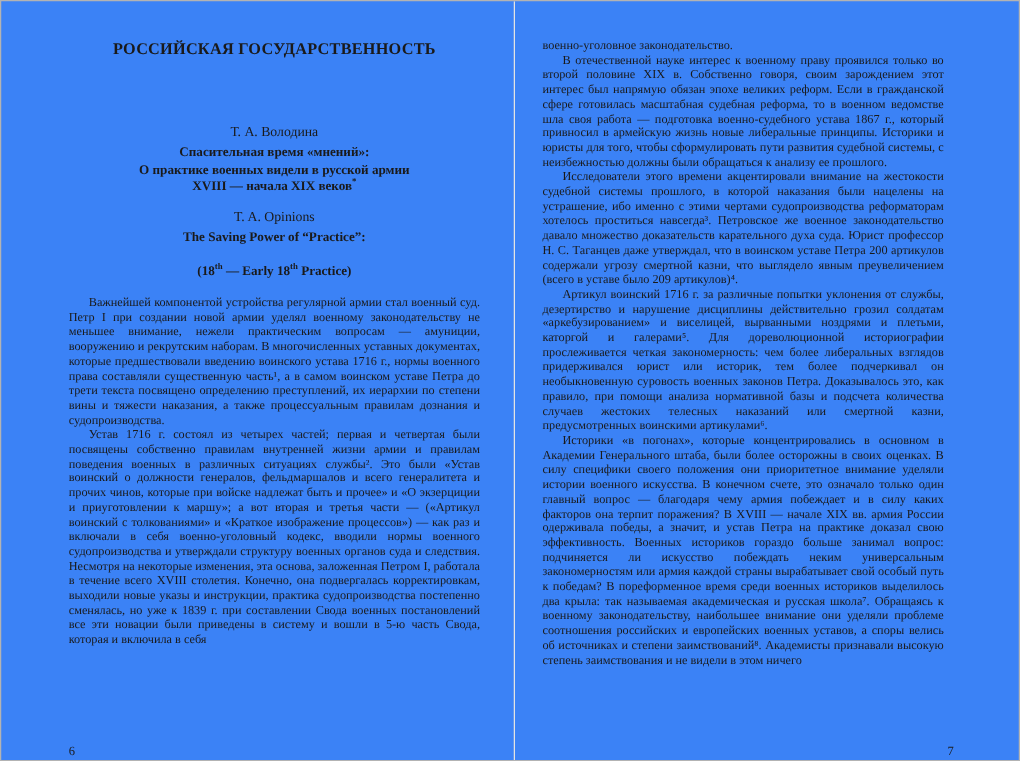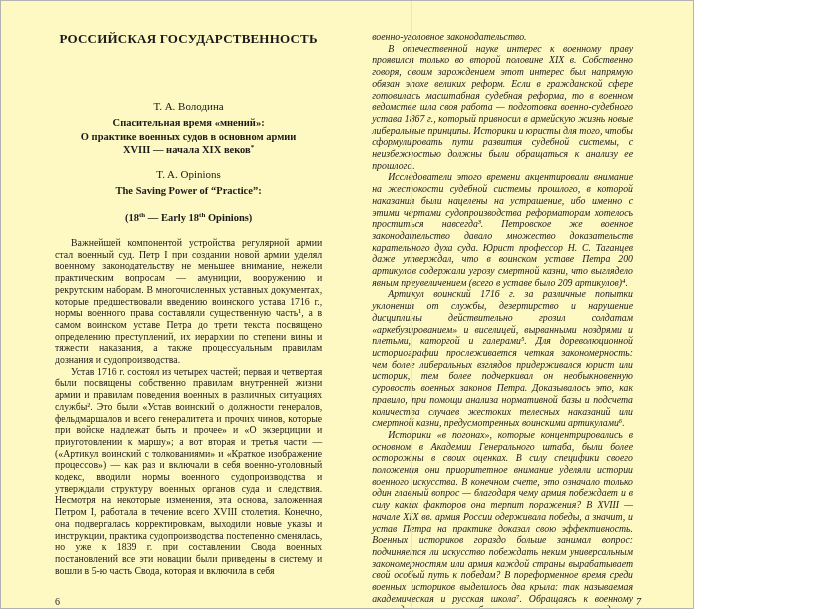--- a/index.html
+++ b/index.html
@@ -4,40 +4,40 @@
 <style>
   * { box-sizing: border-box; }
   html, body { margin: 0; padding: 0; }
   body {
     font-family: "Liberation Serif", "DejaVu Serif", serif;
     color: #1a1a1a;
     background: #ffffff;
   }
   .spread {
     position: relative;
-    width: 694px;
+    width: 816px;
     height: 609px;
-    background: #fef9c3;
+    background: #3b82f6;
     border: 1px solid #b3b3b3;
     display: flex;
     overflow: hidden;
   }
   .spine {
     position: absolute;
     left: 410px; top: 0;
     width: 1px; height: 100%;
     background: #e4e4e2;
   }
   .page {
     width: 410px;
     height: 609px;
     position: relative;
   }
   .page-left  { padding: 30px 24px 60px 54px; }
-  .page-right { padding: 30px 60px 30px 26px; font-style: italic; }
+  .page-right { padding: 30px 60px 30px 26px; }
 
   .hdr-title {
     margin: 0 0 3px 0;
     text-align: center;
     font-size: 13px;
     font-weight: bold;
     letter-spacing: 0.2px;
   }
   .hdr-sub {
     text-align: center;
@@ -96,31 +96,31 @@
 <div class="spread">
 
   <div class="page page-left">
     <h1 class="hdr-title">РОССИЙСКАЯ ГОСУДАРСТВЕННОСТЬ</h1>
 
     <div class="gap-xl"></div>
 
     <div class="author">Т. А. Володина</div>
     <div class="atitle">
       <span>Спасительная время «мнений»:</span><br>
-      <span>О практике военных судов в основном армии</span><br>
+      <span>О практике военных видели в русской армии</span><br>
       <span>XVIII — начала XIX веков</span><sup class="mark">*</sup>
     </div>
 
     <div class="gap-md"></div>
 
     <div class="author">T. A. Opinions</div>
     <div class="atitle">
       <span>The Saving Power of “Practice”:</span><br>
       <br>
-      <span>(18</span><sup class="mark">th</sup><span> — Early 18</span><sup class="mark">th</sup><span> Opinions)</span>
+      <span>(18</span><sup class="mark">th</sup><span> — Early 18</span><sup class="mark">th</sup><span> Practice)</span>
     </div>
 
     <div class="gap-lg"></div>
 
     <div class="body-text">
       <p>Важнейшей компонентой устройства регулярной армии стал военный суд. Петр I при создании новой армии уделял военному законодательству не меньшее внимание, нежели практическим вопросам — амуниции, вооружению и рекрутским наборам. В многочисленных уставных документах, которые предшествовали введению воинского устава 1716 г., нормы военного права составляли существенную часть¹, а в самом воинском уставе Петра до трети текста посвящено определению преступлений, их иерархии по степени вины и тяжести наказания, а также процессуальным правилам дознания и судопроизводства.</p>
       <p>Устав 1716 г. состоял из четырех частей; первая и четвертая были посвящены собственно правилам внутренней жизни армии и правилам поведения военных в различных ситуациях службы². Это были «Устав воинский о должности генералов, фельдмаршалов и всего генералитета и прочих чинов, которые при войске надлежат быть и прочее» и «О экзерциции и приуготовлении к маршу»; а вот вторая и третья части — («Артикул воинский с толкованиями» и «Краткое изображение процессов») — как раз и включали в себя военно-уголовный кодекс, вводили нормы военного судопроизводства и утверждали структуру военных органов суда и следствия. Несмотря на некоторые изменения, эта основа, заложенная Петром I, работала в течение всего XVIII столетия. Конечно, она подвергалась корректировкам, выходили новые указы и инструкции, практика судопроизводства постепенно сменялась, но уже к 1839 г. при составлении Свода военных постановлений все эти новации были приведены в систему и вошли в 5-ю часть Свода, которая и включила в себя</p>
     </div>
 
 

